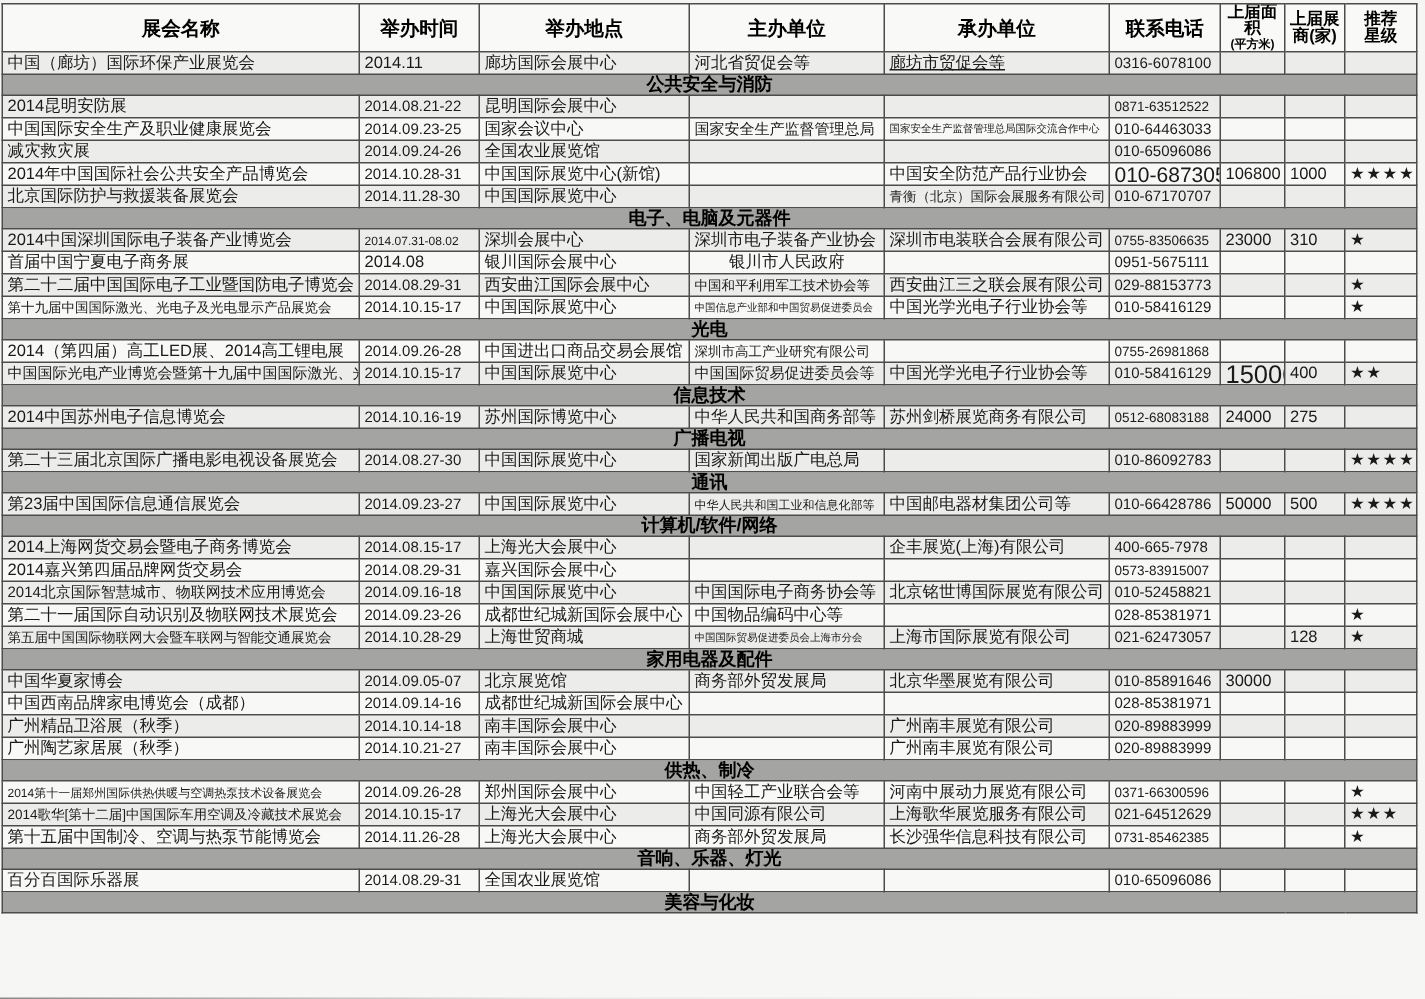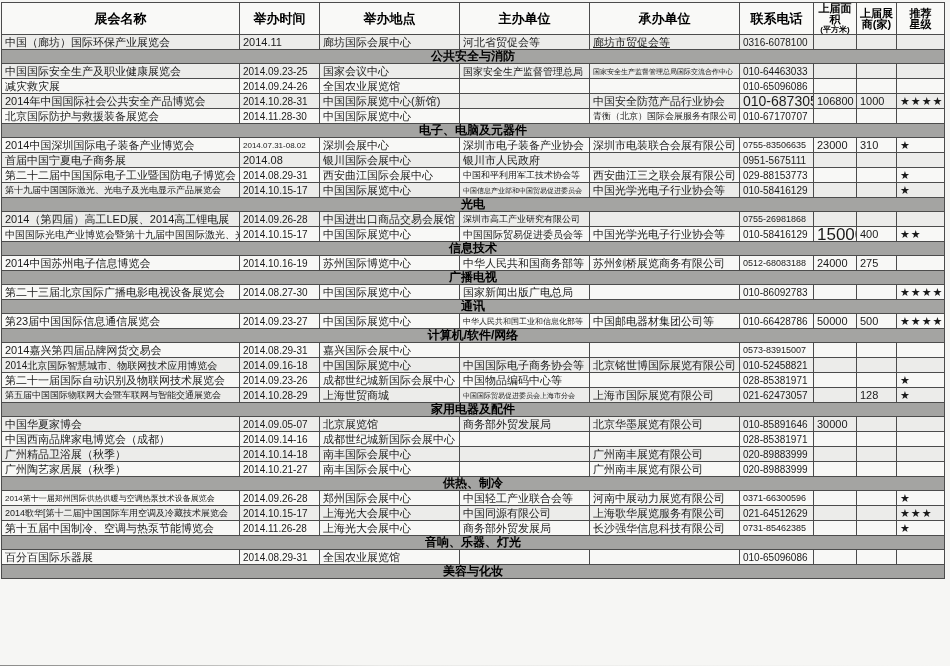--- a/index.html
+++ b/index.html
@@ -84,20 +84,31 @@
           <td style="font-size: 11px; text-decoration: underline;">廊坊市贸促会等</td>
           <td style="font-size: 10px;">0316-6078100</td>
           <td></td>
           <td></td>
           <td class="stars-cell"></td>
         </tr>
         <tr class="section-row">
           <td colspan="9">公共安全与消防</td>
         </tr>
         <tr class="data-row">
+          <td style="font-size: 11px;">2014昆明安防展</td>
+          <td style="font-size: 10px;">2014.08.21-22</td>
+          <td style="font-size: 11px;">昆明国际会展中心</td>
+          <td></td>
+          <td></td>
+          <td style="font-size: 9px;">0871-63512522</td>
+          <td></td>
+          <td></td>
+          <td class="stars-cell"></td>
+        </tr>
+        <tr class="data-row">
           <td style="font-size: 11px;">中国国际安全生产及职业健康展览会</td>
           <td style="font-size: 10px;">2014.09.23-25</td>
           <td style="font-size: 11px;">国家会议中心</td>
           <td style="font-size: 10px;">国家安全生产监督管理总局</td>
           <td style="font-size: 7px;">国家安全生产监督管理总局国际交流合作中心</td>
           <td style="font-size: 10px;">010-64463033</td>
           <td></td>
           <td></td>
           <td class="stars-cell"></td>
         </tr>
@@ -145,21 +156,21 @@
           <td style="font-size: 11px;">深圳市电装联合会展有限公司</td>
           <td style="font-size: 9px;">0755-83506635</td>
           <td style="font-size: 11px;">23000</td>
           <td style="font-size: 11px;">310</td>
           <td class="stars-cell">★</td>
         </tr>
         <tr class="data-row">
           <td style="font-size: 11px;">首届中国宁夏电子商务展</td>
           <td style="font-size: 11px;">2014.08</td>
           <td style="font-size: 11px;">银川国际会展中心</td>
-          <td style="font-size: 11px;">银川市人民政府</td>
+          <td style="font-size: 11px; text-align: center;">银川市人民政府</td>
           <td></td>
           <td style="font-size: 10px;">0951-5675111</td>
           <td></td>
           <td></td>
           <td class="stars-cell"></td>
         </tr>
         <tr class="data-row">
           <td style="font-size: 11px;">第二十二届中国国际电子工业暨国防电子博览会</td>
           <td style="font-size: 10px;">2014.08.29-31</td>
           <td style="font-size: 11px;">西安曲江国际会展中心</td>
@@ -245,20 +256,31 @@
           <td style="font-size: 11px;">中国邮电器材集团公司等</td>
           <td style="font-size: 10px;">010-66428786</td>
           <td style="font-size: 11px;">50000</td>
           <td style="font-size: 11px;">500</td>
           <td class="stars-cell">★★★★★</td>
         </tr>
         <tr class="section-row">
           <td colspan="9">计算机/软件/网络</td>
         </tr>
         <tr class="data-row">
+          <td style="font-size: 11px;">2014上海网货交易会暨电子商务博览会</td>
+          <td style="font-size: 10px;">2014.08.15-17</td>
+          <td style="font-size: 11px;">上海光大会展中心</td>
+          <td></td>
+          <td style="font-size: 11px;">企丰展览(上海)有限公司</td>
+          <td style="font-size: 10px;">400-665-7978</td>
+          <td></td>
+          <td></td>
+          <td class="stars-cell"></td>
+        </tr>
+        <tr class="data-row">
           <td style="font-size: 11px;">2014嘉兴第四届品牌网货交易会</td>
           <td style="font-size: 10px;">2014.08.29-31</td>
           <td style="font-size: 11px;">嘉兴国际会展中心</td>
           <td></td>
           <td></td>
           <td style="font-size: 9px;">0573-83915007</td>
           <td></td>
           <td></td>
           <td class="stars-cell"></td>
         </tr>

